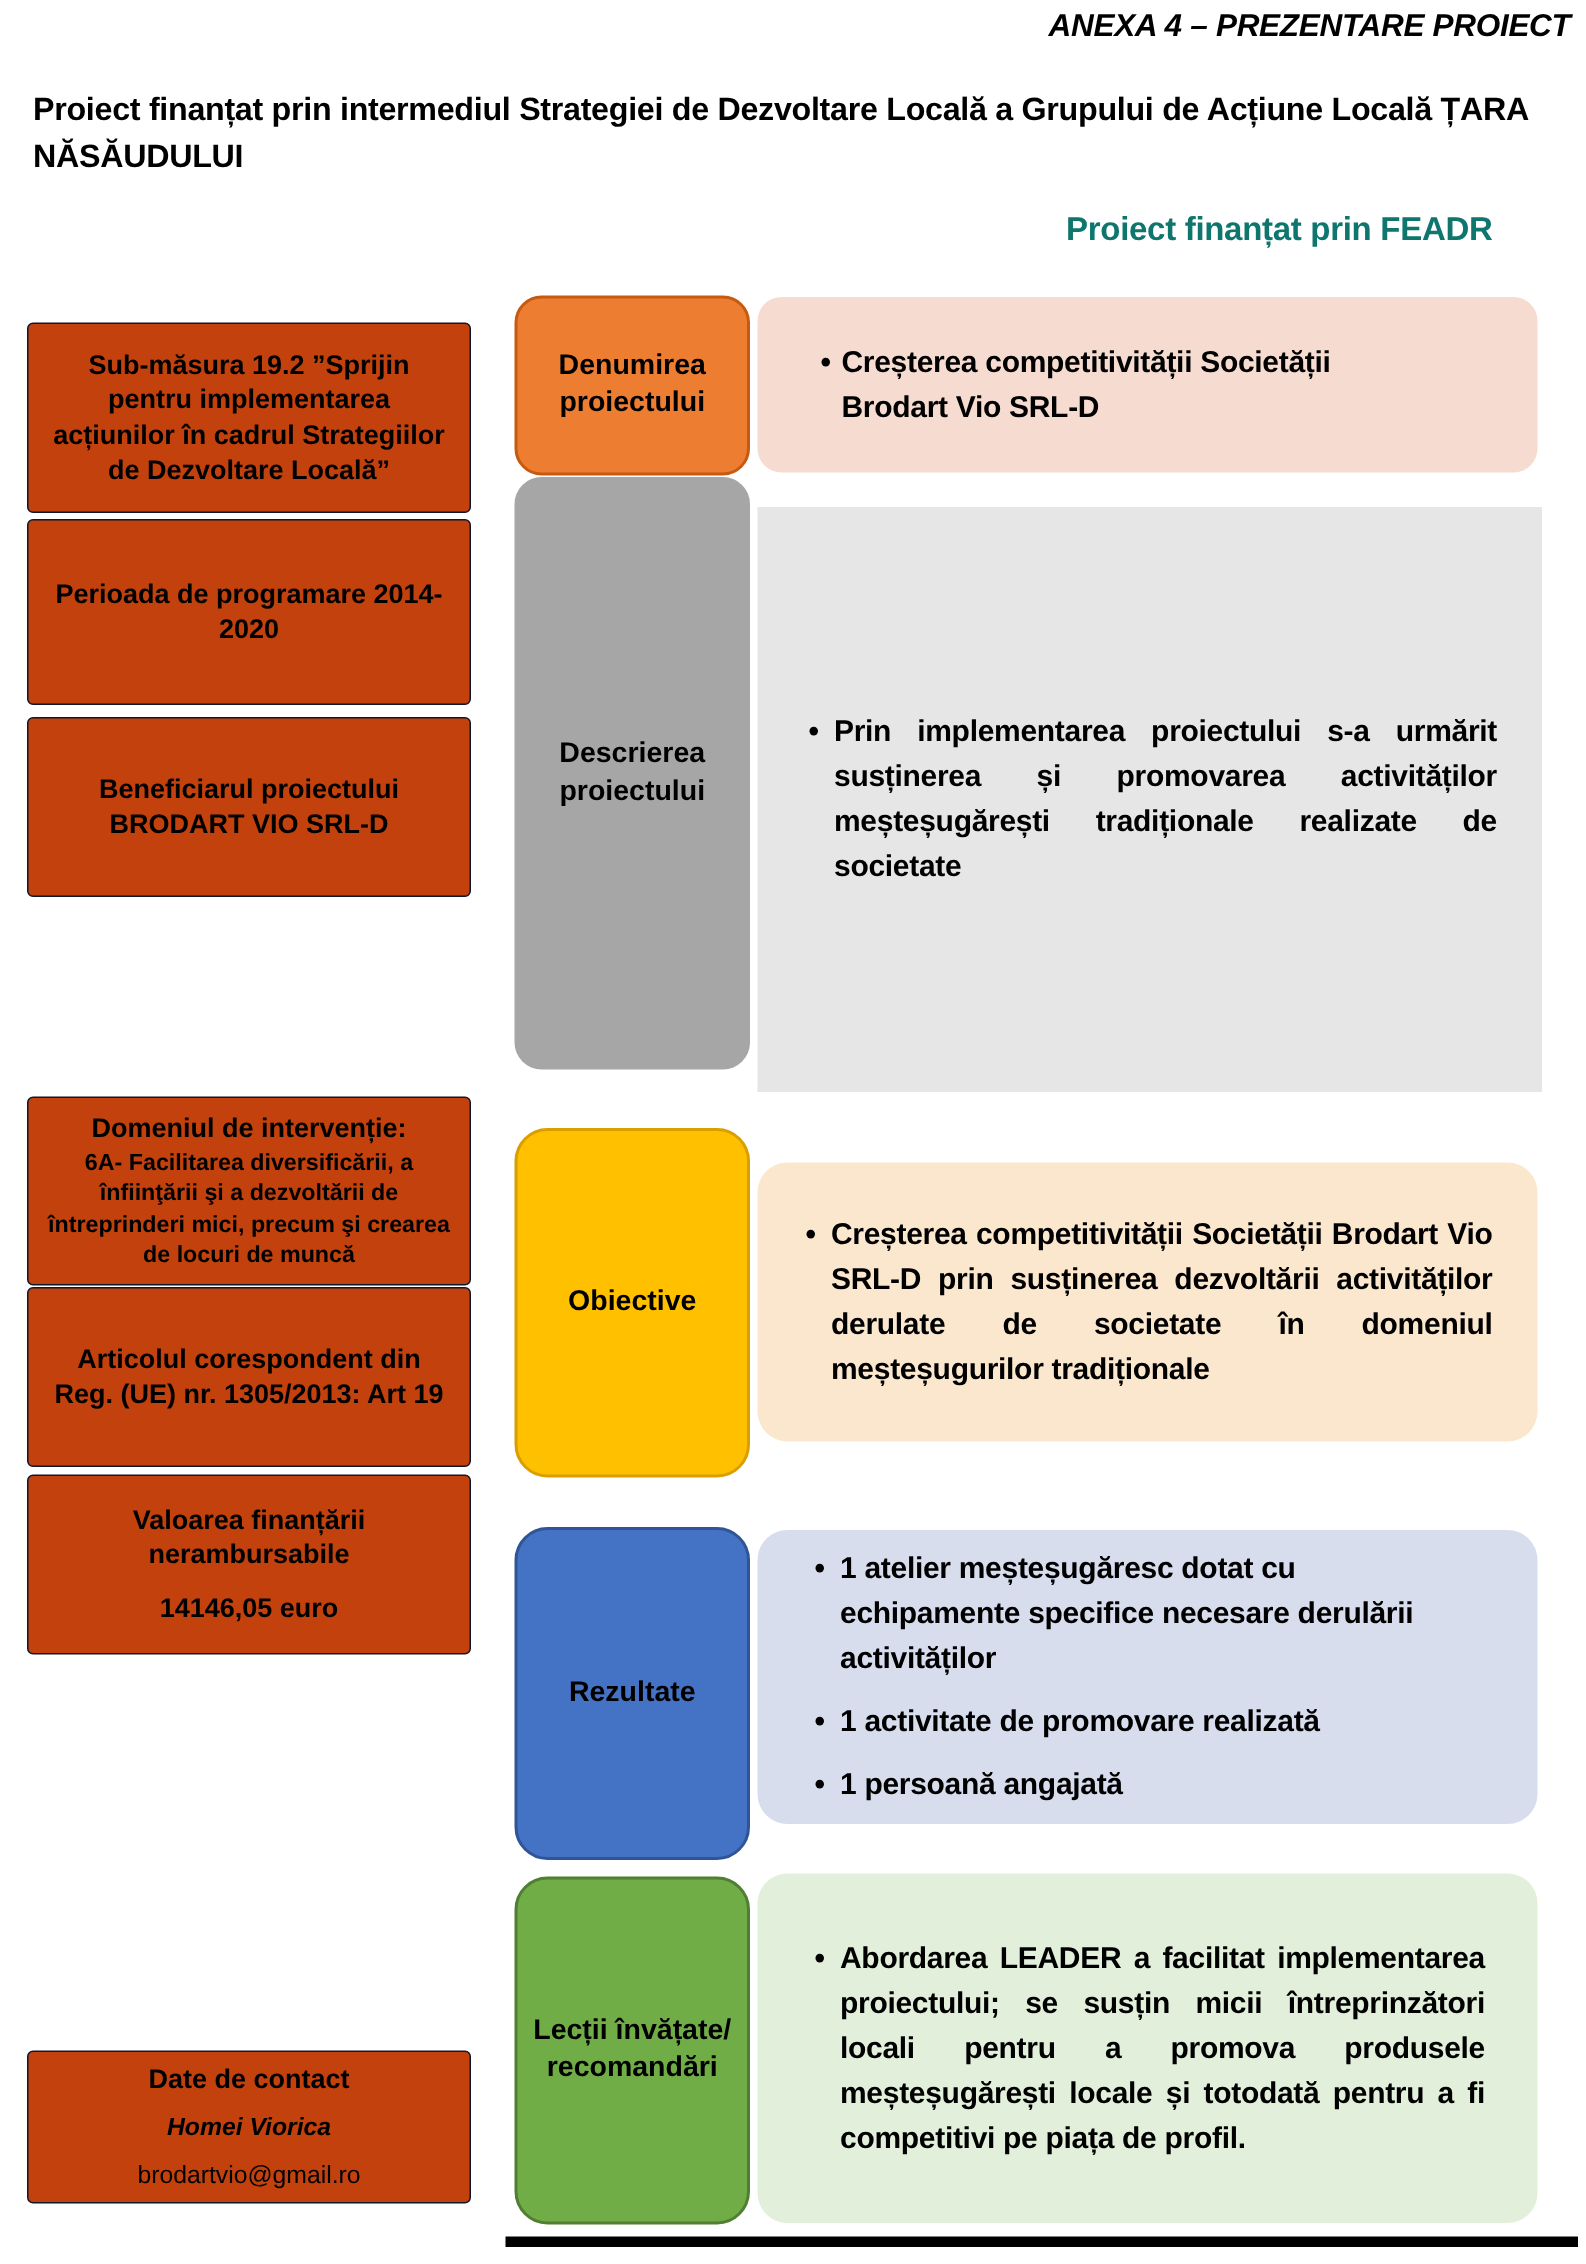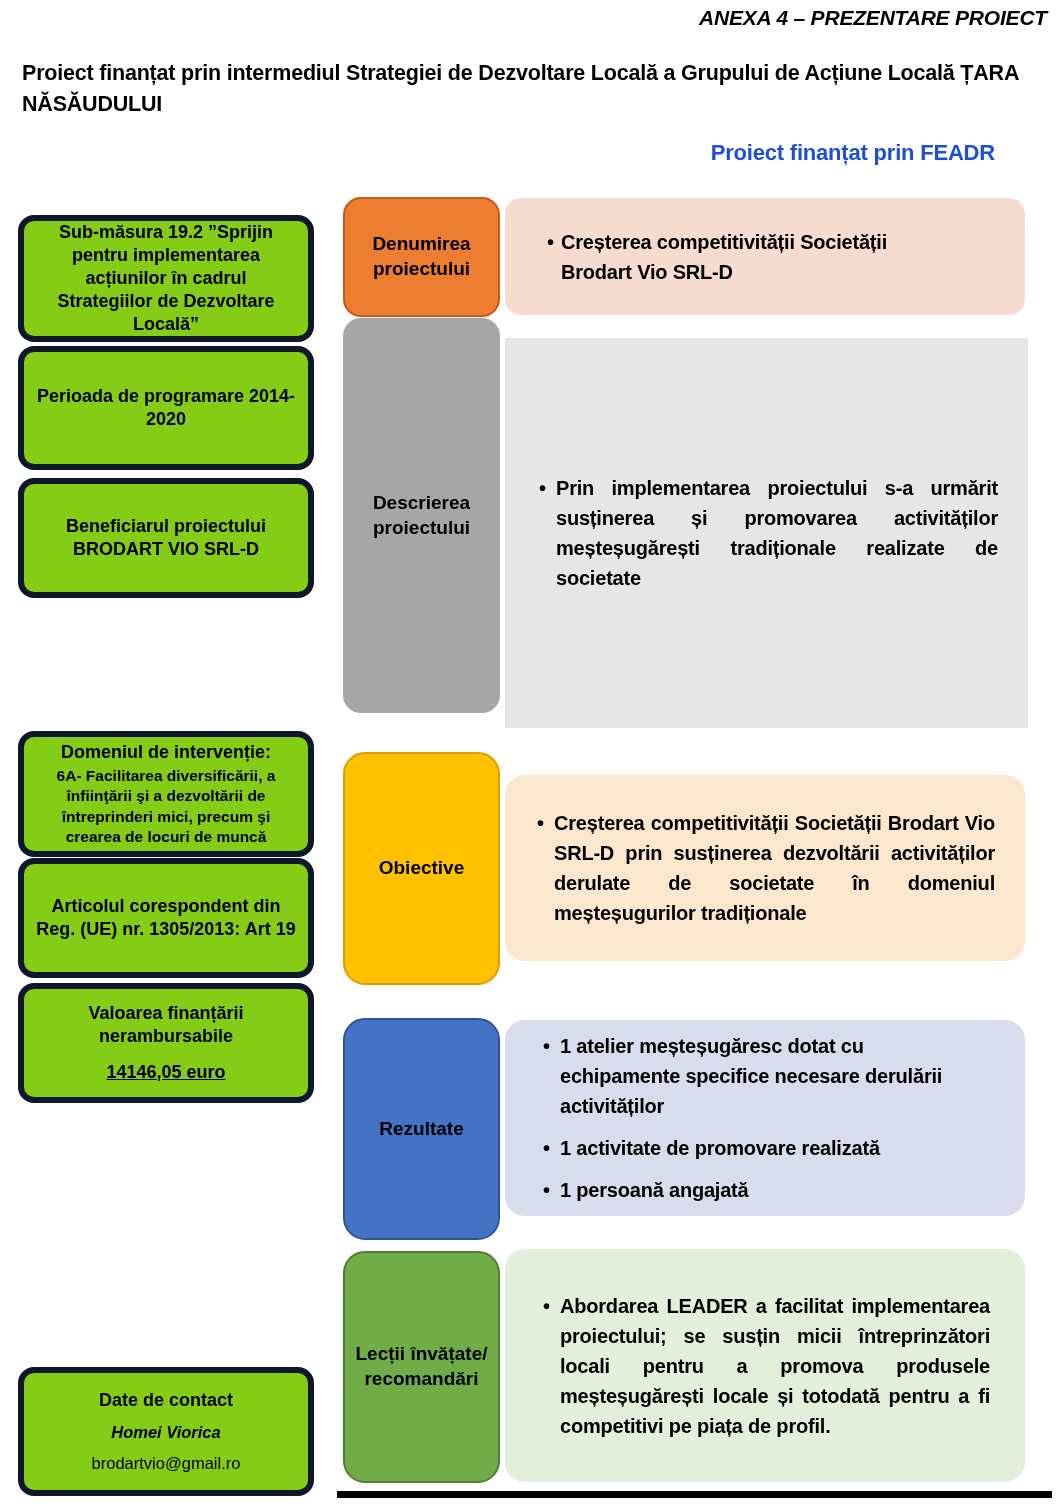--- a/index.html
+++ b/index.html
@@ -16,37 +16,37 @@
     position:absolute;top:58px;left:22px;width:1016px;
     font-size:21.5px;font-weight:bold;line-height:1.45;letter-spacing:-0.2px;
   }
   .feadr{
     position:absolute;top:140px;left:0;right:62px;text-align:right;
     font-size:22px;font-weight:bold;letter-spacing:-0.2px;
   }
   
   .lbox{
     position:absolute;left:18px;width:296px;box-sizing:border-box;
-    border:6px solid #0f172a;border-radius:16px;background:#84cc16;
+    border:1px solid #0f172a;border-radius:4px;background:#c2410c;
     display:flex;flex-direction:column;justify-content:center;align-items:center;
     text-align:center;font-weight:bold;font-size:18px;line-height:1.28;
     padding:4px 12px;
   }
   .lb1{top:215px;height:127px;}
   .lb2{top:346px;height:124px;}
   .lb3{top:478px;height:120px;}
   .lb4{top:603px;height:124px;}
   .lb5{top:731px;height:126px;}
   .lb6{top:858px;height:120px;}
   .lb7{top:983px;height:120px;}
   .lb8{top:1111px;height:124px;}
   .lb9{top:1242px;height:122px;}
-  .lb10{top:1367px;height:129px;}
+  .lb10{top:1367px;height:102px;}
   .lbox .small{font-size:15.5px;line-height:1.3;margin-top:2px;}
-  .lbox .value{margin-top:12px;text-decoration:underline;}
+  .lbox .value{margin-top:12px;}
   .lbox .contact-name{font-style:italic;font-size:16.5px;margin-top:10px;}
   .lbox .email{font-weight:normal;font-size:16.5px;margin-top:10px;}
   
   .lbl{
     position:absolute;left:343px;width:157px;box-sizing:border-box;
     display:flex;justify-content:center;align-items:center;text-align:center;
     font-weight:bold;font-size:19px;line-height:1.3;padding:6px 10px;
   }
   .cnt{
     position:absolute;left:505px;width:520px;box-sizing:border-box;
@@ -73,21 +73,21 @@
   
   .bottom-bar{position:absolute;left:337px;top:1491px;width:715px;height:7px;background:#000;}
 </style>
 </head>
 <body>
 
 <div class="page">
 
   <div class="annex">ANEXA 4 – PREZENTARE PROIECT</div>
   <div class="title">Proiect finanțat prin intermediul Strategiei de Dezvoltare Locală a Grupului de Acțiune Locală ȚARA NĂSĂUDULUI</div>
-  <div class="feadr" style="color: #1d4ed8;">Proiect finanțat prin FEADR</div>
+  <div class="feadr" style="color: #0f766e;">Proiect finanțat prin FEADR</div>
 
   <div class="lbox lb1">
     <div>Sub-măsura 19.2 ”Sprijin pentru implementarea acțiunilor în cadrul Strategiilor de Dezvoltare Locală”</div>
   </div>
   <div class="lbox lb2">
     <div>Perioada de programare 2014-2020</div>
   </div>
   <div class="lbox lb3">
     <div>Beneficiarul proiectului BRODART VIO SRL-D</div>
   </div>

